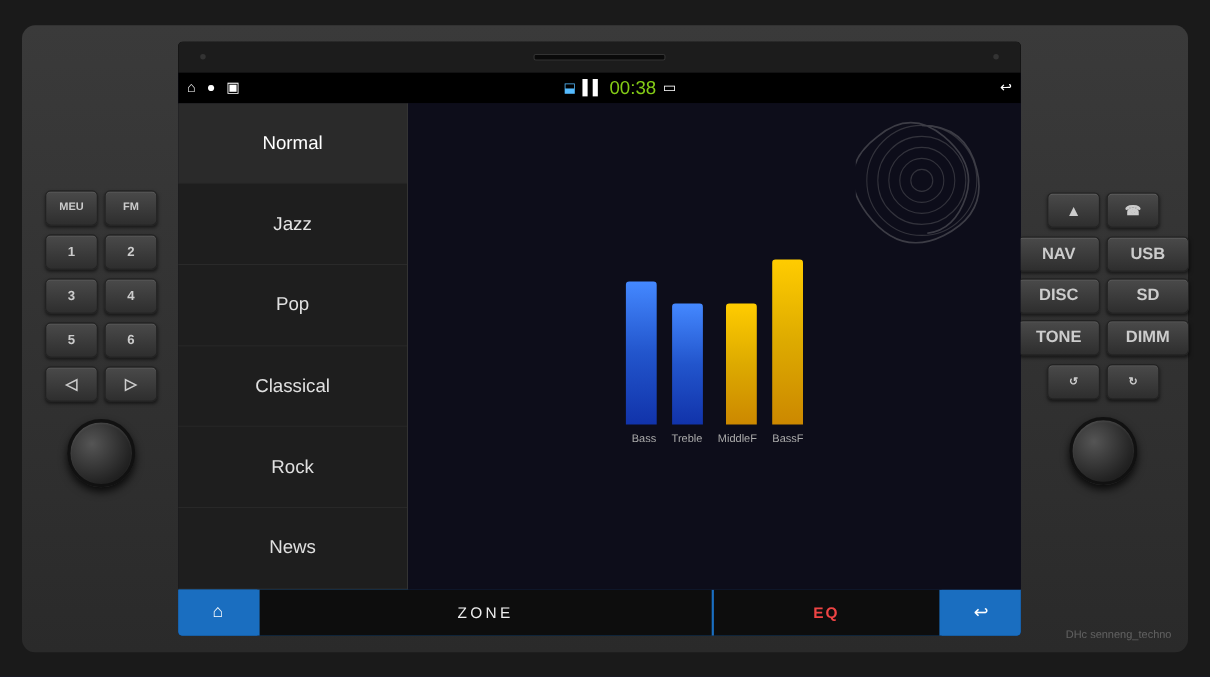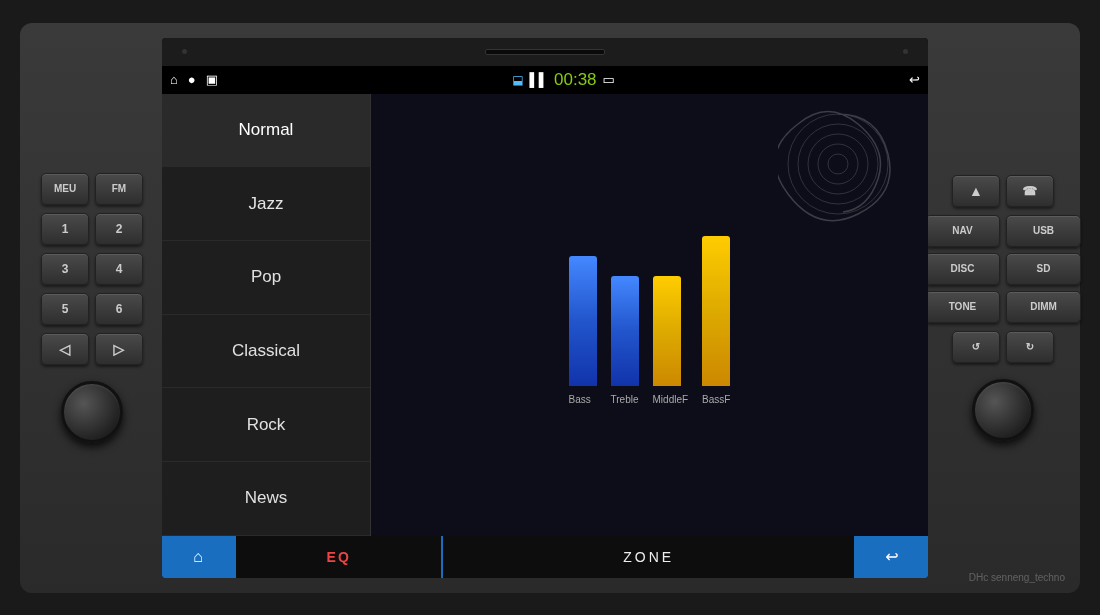--- a/index.html
+++ b/index.html
@@ -232,21 +232,21 @@
       align-items: flex-end;
       height: 200px;
       width: 100%;
       justify-content: center;
       position: relative;
     }
 
     .eq-bar-group {
       display: flex;
       flex-direction: column;
-      align-items: flex-start;
+      align-items: flex-end;
       gap: 4px;
     }
 
     .eq-bar-wrapper {
       display: flex;
       flex-direction: column;
       align-items: center;
       justify-content: flex-end;
       height: 170px;
     }
@@ -362,21 +362,21 @@
 
     .right-grid {
       display: grid;
       grid-template-columns: 1fr 1fr;
       gap: 6px;
     }
 
     .right-btn {
       width: 75px;
       height: 32px;
-      font-size: 10px;
+      font-size: 15px;
       font-weight: bold;
     }
 
     .knob-right {
       width: 62px;
       height: 62px;
       border-radius: 50%;
       background: radial-gradient(circle at 35% 35%, #555, #222 70%, #111);
       border: 3px solid #111;
       box-shadow: 0 4px 8px rgba(0,0,0,0.8), inset 0 1px 2px rgba(255,255,255,0.1);
@@ -498,22 +498,22 @@
               </div>
               <span class="eq-label">BassF</span>
             </div>
 
           </div>
         </div>
       </div>
 
       <div class="bottom-bar">
         <div class="bottom-btn bottom-home">⌂</div>
+        <div class="bottom-btn bottom-zone">ZONE</div>
         <div class="bottom-btn bottom-eq">EQ</div>
-        <div class="bottom-btn bottom-zone">ZONE</div>
         <div class="bottom-btn bottom-back">↩</div>
       </div>
     </div>
   </div>
 
   <div class="right-panel">
     <div class="right-top-row">
       <div class="btn btn-eject">▲</div>
       <div class="btn btn-phone">☎</div>
     </div>

